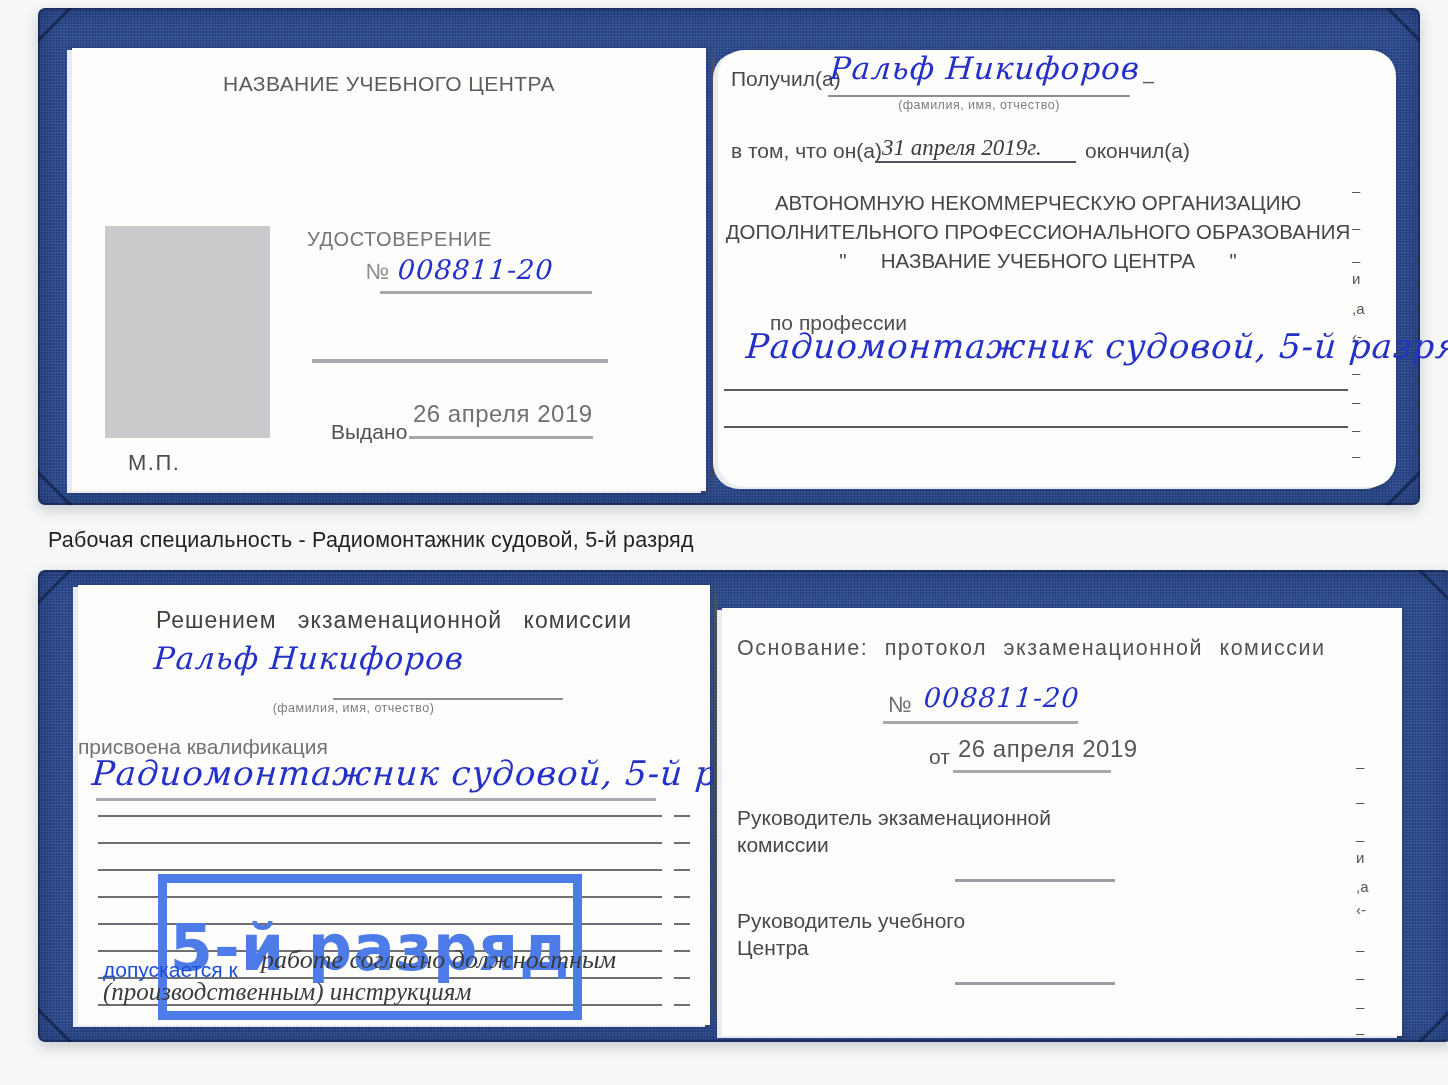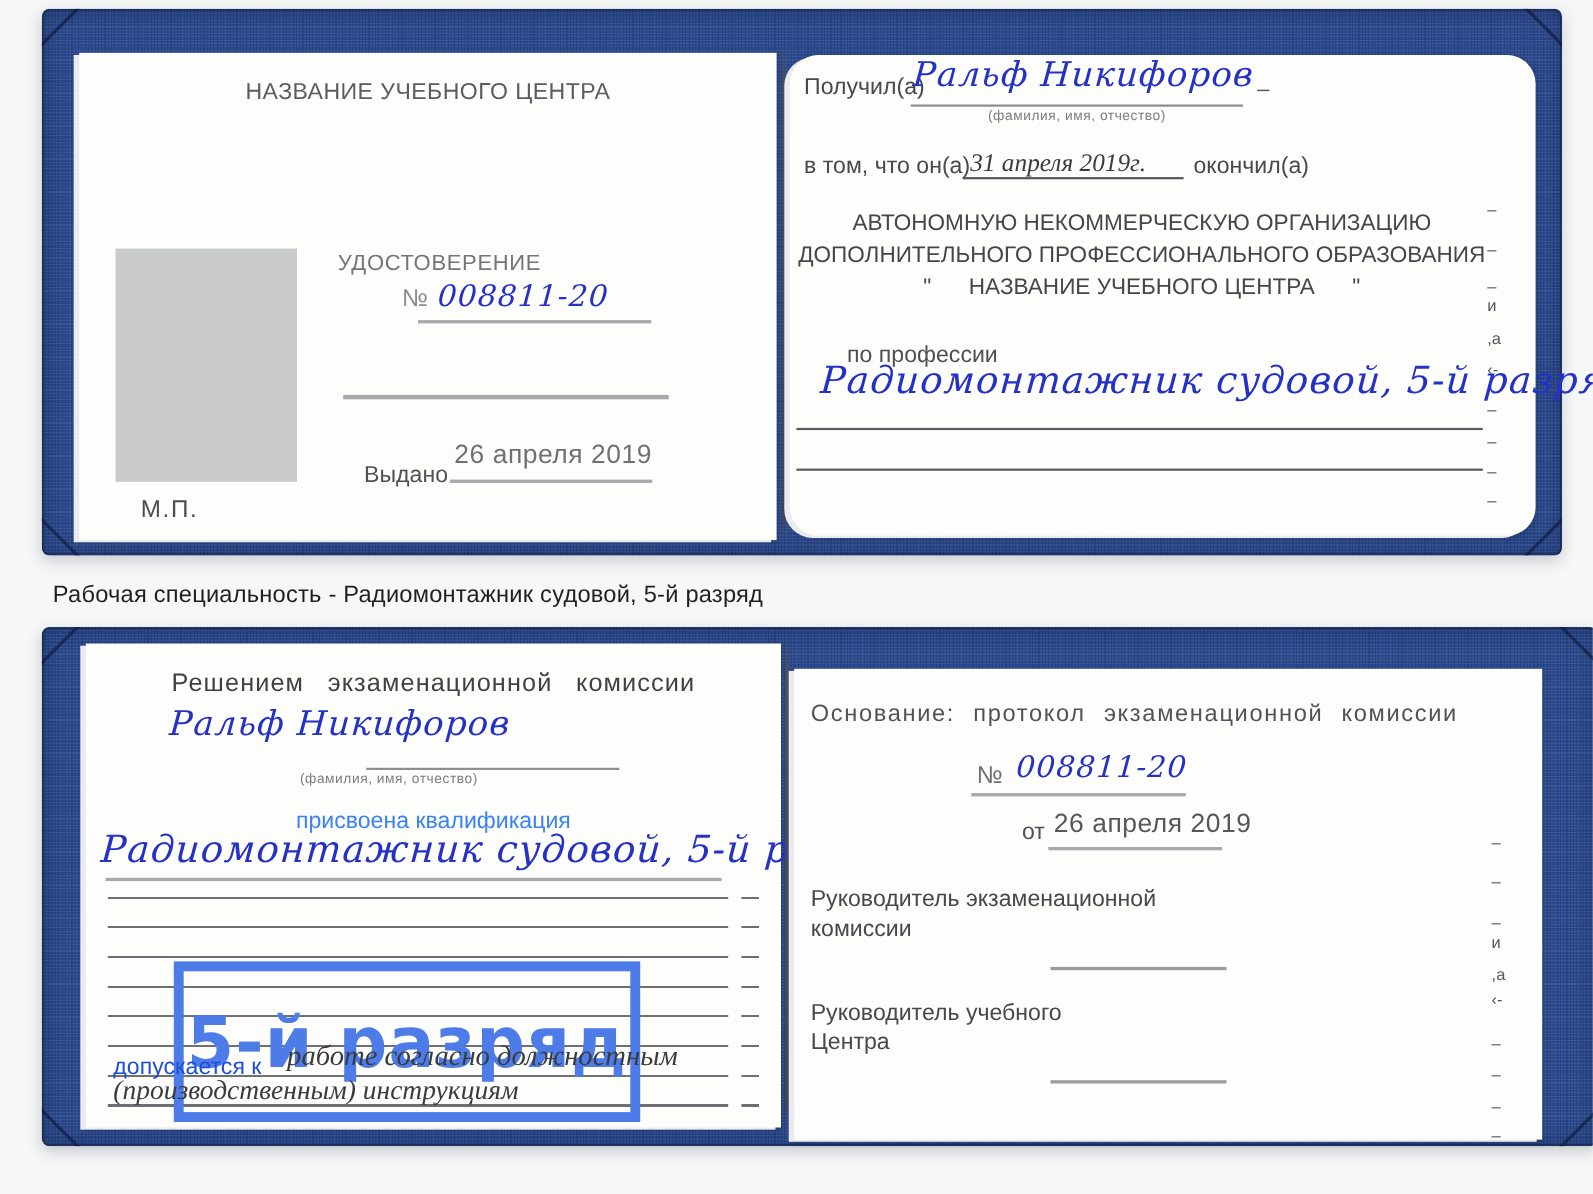--- a/index.html
+++ b/index.html
@@ -70,21 +70,21 @@
   .tr-date{left:164px;top:85px;font-size:23px;}
   .tr-okonchil{left:367px;top:89px;font-size:21px;}
   .tr-org{left:0;top:138px;width:640px;text-align:center;font-size:20.5px;line-height:29px;color:#454648;}
   .tr-org-q{white-space:pre;}
   .tr-prof-label{left:37px;top:261px;font-size:21px;color:#4e4f51;margin-left:15px;}
   .tr-prof{left:28px;top:276px;font-size:34px;}
   
   .bl-heading{left:0;right:0;top:22px;text-align:center;font-size:23px;color:#3f4143;word-spacing:14px;letter-spacing:1px;}
   .bl-name{left:76px;top:55px;font-size:31px;}
   .bl-name-caption{left:168px;top:116px;width:215px;}
-  .bl-qual-label{left:0;right:0;top:150px;text-align:center;font-size:21px;color:#3b82f6;}
+  .bl-qual-label{left:0;right:0;top:150px;text-align:left;font-size:21px;color:#737373;}
   .bl-qual{left:14px;top:168px;font-size:34px;}
   .ruled{
     background:repeating-linear-gradient(to bottom, #6e6f72 0 2px, transparent 2px 27px);
   }
   .bl-stamp{
     left:80px;top:289px;width:424px;height:146px;z-index:2;
     border:9px solid var(--stamp-blue,#4d7ce9);
     display:flex;align-items:center;justify-content:center;
     box-sizing:border-box;
   }

